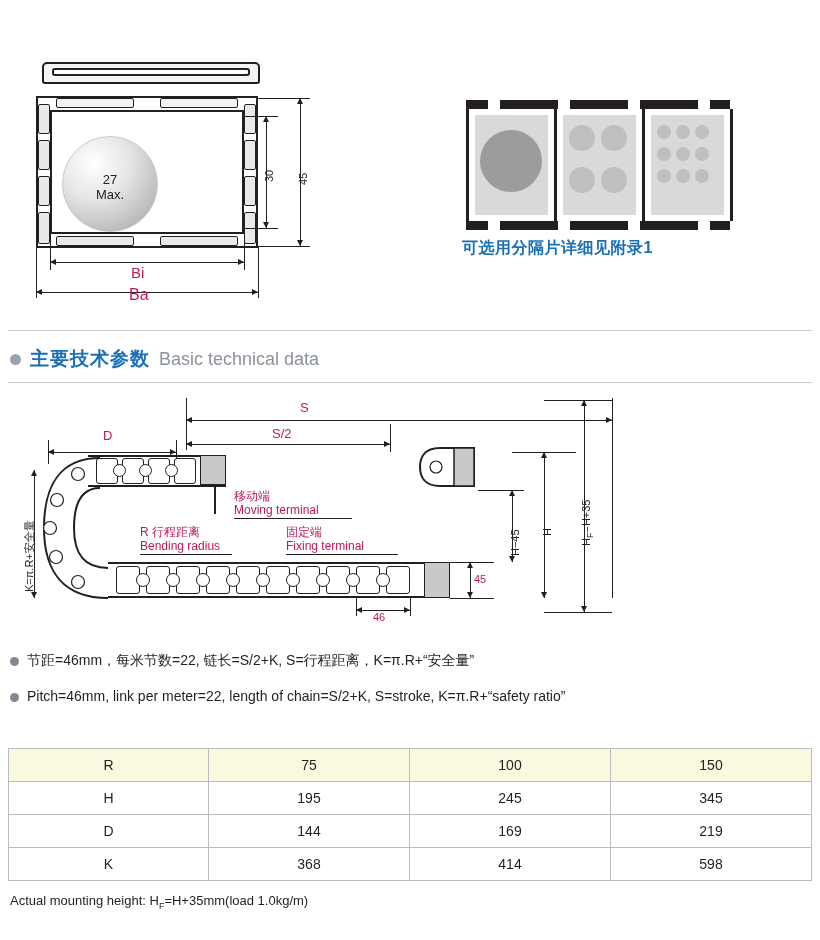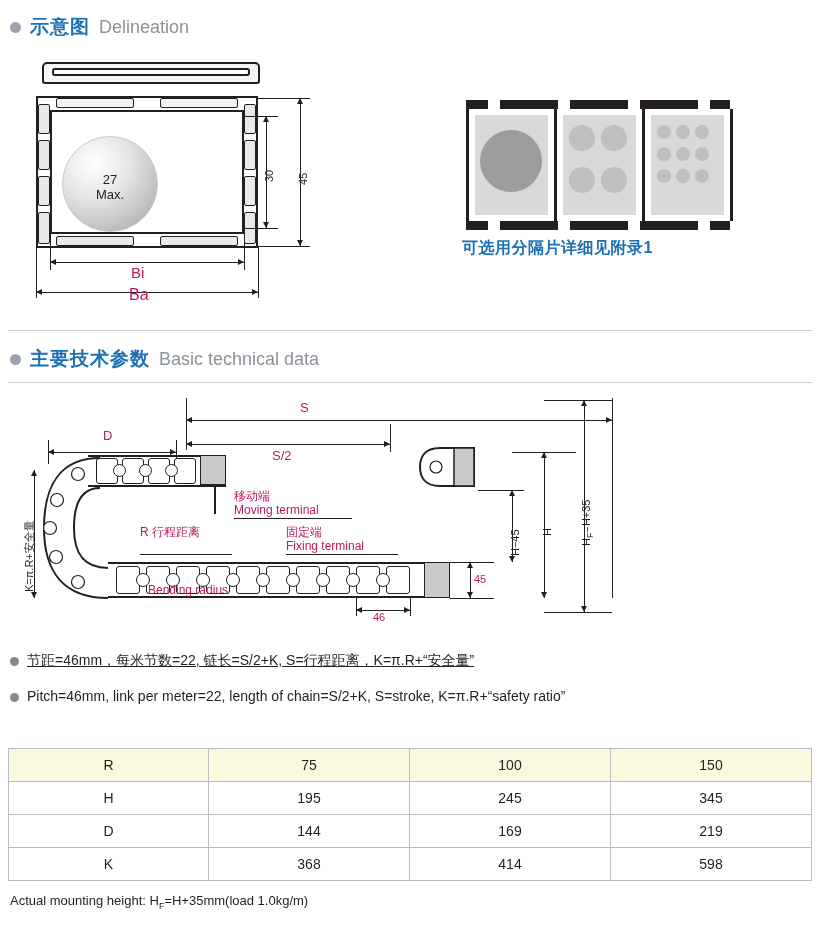--- a/index.html
+++ b/index.html
@@ -183,25 +183,20 @@
     transform: rotate(-90deg);
     font-size: 11px;
     white-space: nowrap;
   }
 </style>
 </head>
 <body>
 
 <div class="page">
 
-  <div class="sec-head" style="left:10px; top:14px;">
-    <span class="bullet"></span>
-    <span class="sec-cn">示意图</span>
-    <span class="sec-en">Delineation</span>
-  </div>
 
   <div>
 
     <div class="cs-lid" style="left:42px; top:62px; width:218px; height:22px;"></div>
     <div class="cs-lid" style="left:52px; top:68px; width:198px; height:8px; border-radius:3px; background:#ffffff;"></div>
 
     <div class="frame-outer" style="left:36px; top:96px; width:222px; height:152px;"></div>
     <div class="frame-inner" style="left:50px; top:110px; width:194px; height:124px;"></div>
 
     <div class="bar" style="left:38px; top:104px; width:12px; height:30px;"></div>
@@ -313,21 +308,21 @@
     <div class="dimv" style="left:612px; top:398px; height:200px;"></div>
     <div class="dimh" style="left:186px; top:420px; width:426px;"></div>
     <div class="arrow-l" style="left:186px; top:417px;"></div>
     <div class="arrow-r" style="left:606px; top:417px;"></div>
     <div class="t" style="left:300px; top:400px; font-size:13px;">S</div>
 
     <div class="dimv" style="left:390px; top:424px; height:28px;"></div>
     <div class="dimh" style="left:186px; top:444px; width:204px;"></div>
     <div class="arrow-l" style="left:186px; top:441px;"></div>
     <div class="arrow-r" style="left:384px; top:441px;"></div>
-    <div class="t" style="left:272px; top:448px; font-size:13px;">S/2</div>
+    <div class="t" style="left:272px; top:426px; font-size:13px;">S/2</div>
 
     <div class="dimv" style="left:48px; top:440px; height:24px;"></div>
     <div class="dimv" style="left:176px; top:440px; height:24px;"></div>
     <div class="dimh" style="left:48px; top:452px; width:128px;"></div>
     <div class="arrow-l" style="left:48px; top:449px;"></div>
     <div class="arrow-r" style="left:170px; top:449px;"></div>
     <div class="t" style="left:103px; top:428px; font-size:13px;">D</div>
 
     <div class="rot-v" style="left:22px; top:592px;">K=π.R+安全量</div>
     <div class="dimv" style="left:34px; top:470px; height:128px;"></div>
@@ -383,21 +378,21 @@
       <rect x="36" y="2" width="20" height="38" fill="#c9c9c9" stroke="#231f20" stroke-width="1.5"></rect>
       <circle cx="18" cy="21" r="6" fill="#fff" stroke="#231f20" stroke-width="1.2"></circle>
     </svg>
 
     <div class="lbl-line" style="left:214px; top:486px; width:2px; height:28px; background:#231f20;"></div>
     <div class="t sm" style="left:234px; top:488px; font-size:12px;">移动端</div>
     <div class="t sm" style="left:234px; top:503px; font-size:12px;">Moving terminal</div>
     <div class="lbl-line" style="left:234px; top:518px; width:118px;"></div>
 
     <div class="t sm" style="left:140px; top:524px; font-size:12px;">R 行程距离</div>
-    <div class="t sm" style="left:148px; top:539px; font-size:12px;margin-top:44px;">Bending radius</div>
+    <div class="t sm" style="left:140px; top:539px; font-size:12px;">Bending radius</div>
     <div class="lbl-line" style="left:140px; top:554px; width:92px;"></div>
 
     <div class="t sm" style="left:286px; top:524px; font-size:12px;">固定端</div>
     <div class="t sm" style="left:286px; top:539px; font-size:12px;">Fixing terminal</div>
     <div class="lbl-line" style="left:286px; top:554px; width:112px;"></div>
 
     <div class="dimv" style="left:356px; top:598px; height:18px;"></div>
     <div class="dimv" style="left:410px; top:598px; height:18px;"></div>
     <div class="dimh" style="left:356px; top:610px; width:54px;"></div>
     <div class="arrow-l" style="left:356px; top:607px;"></div>
@@ -424,21 +419,21 @@
     <div class="rot-v" style="left:541px; top:536px;">H</div>
 
     <div class="dimh" style="left:544px; top:400px; width:68px;"></div>
     <div class="dimh" style="left:544px; top:612px; width:68px;"></div>
     <div class="dimv" style="left:584px; top:400px; height:212px;"></div>
     <div class="arrow-up" style="left:581px; top:400px;"></div>
     <div class="arrow-dn" style="left:581px; top:606px;"></div>
     <div class="rot-v" style="left:580px; top:546px;"><span>H</span><span class="sub">F</span><span>=H+35</span></div>
   </div>
 
-  <div class="bl" style="left:10px; top:652px; width:790px;text-decoration:underline;">
+  <div class="bl" style="left:10px; top:652px; width:790px;">
     <span class="dot"></span>
     <span>节距=46mm，每米节数=22, 链长=S/2+K, S=行程距离，K=π.R+“安全量”</span>
   </div>
   <div class="bl" style="left:10px; top:688px; width:790px;">
     <span class="dot"></span>
     <span>Pitch=46mm, link per meter=22, length of chain=S/2+K, S=stroke, K=π.R+“safety ratio”</span>
   </div>
 
   <table class="data" style="left:8px; top:748px; width:804px;">
     <tbody>

